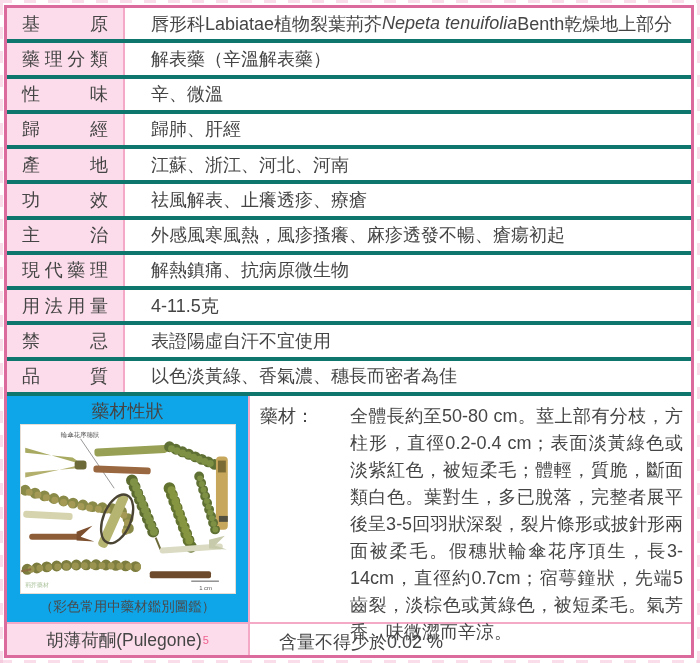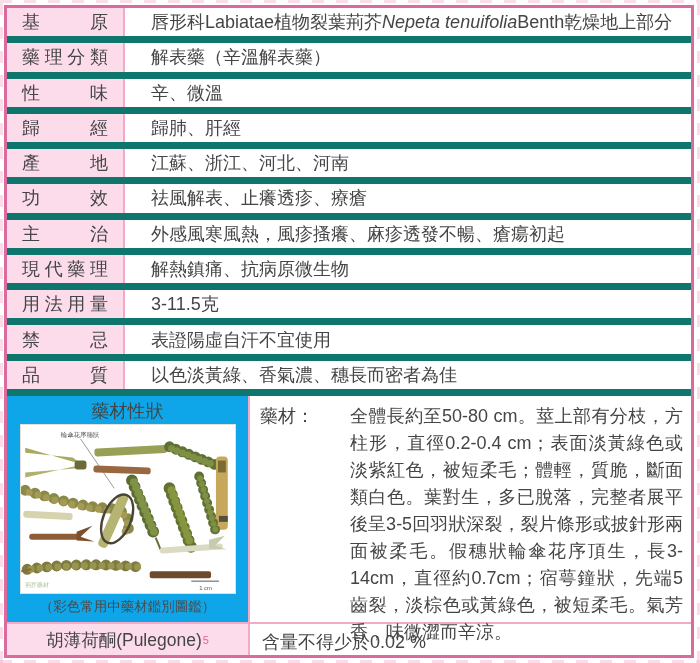--- a/index.html
+++ b/index.html
@@ -14,21 +14,21 @@
   .edge.bottom{left:0;bottom:0;right:0;height:3px;background:repeating-linear-gradient(90deg,#f2b4d0 0 12px,transparent 12px 24px);}
   .edge.left{left:0;top:0;bottom:0;width:3px;background:repeating-linear-gradient(0deg,#f2b4d0 0 12px,transparent 12px 24px);}
   .edge.right{right:0;top:0;bottom:0;width:3px;background:repeating-linear-gradient(0deg,#f2b4d0 0 12px,transparent 12px 24px);}
 
   .tbl{
     position:absolute;left:4px;top:5px;width:690px;height:653px;
     box-sizing:border-box;border:3px solid #db6a9d;background:#fff;
     display:flex;flex-direction:column;
   }
   .rows{height:388px;display:flex;flex-direction:column;}
-  .row{flex:1;display:flex;border-bottom:7px solid #0f766e;min-height:0;}
+  .row{flex:1;display:flex;border-bottom:4px solid #0f766e;min-height:0;}
   .lbl{
     width:118px;box-sizing:border-box;flex:none;
     background:#fcdcea;border-right:2px solid #f4a9c7;
     display:flex;align-items:center;padding:0 15px;
   }
   .lbl-inner{width:100%;font-size:18px;text-align:justify;text-align-last:justify;letter-spacing:0;}
   .val{
     flex:1;display:flex;align-items:center;min-width:0;
     padding:0 10px 0 26px;font-size:18px;white-space:nowrap;
   }
@@ -44,21 +44,21 @@
     width:216px;height:170px;margin-top:2px;background:#ffffff;
     border:1px solid #e6ddd4;box-sizing:border-box;position:relative;
   }
   .photo svg{display:block;width:100%;height:100%;}
   .spec-caption{font-size:13.5px;margin-top:4px;color:#4a4a4a;}
   .spec-right{flex:1;min-width:0;padding:7px 8px 0 10px;box-sizing:border-box;}
   .desc{display:flex;font-size:18px;line-height:27px;}
   .desc-label{flex:none;white-space:nowrap;}
   .desc-text{flex:1;min-width:0;text-align:justify;margin-left:36px;}
 
-  .marker{flex:1;display:flex;min-height:0;}
+  .marker{flex:1;display:flex;min-height:0;gap:17px;}
   .marker-left{
     width:243px;box-sizing:border-box;flex:none;background:#fcdcea;
     border-right:2px solid #f4a9c7;display:flex;align-items:center;justify-content:center;
     font-size:17.5px;
   }
   .marker-left sup{color:#ef5f8e;font-size:11px;line-height:0;margin-left:1px;}
   .marker-val{flex:1;display:flex;align-items:center;padding:18px 12px;font-size:18px;}
 </style>
 </head>
 <body>
@@ -129,21 +129,21 @@
       <div class="lbl">
         <div class="lbl-inner">現代藥理</div>
       </div>
       <div class="val">解熱鎮痛、抗病原微生物</div>
     </div>
 
     <div class="row">
       <div class="lbl">
         <div class="lbl-inner">用法用量</div>
       </div>
-      <div class="val">3-11.5克</div>
+      <div class="val">4-11.5克</div>
     </div>
 
     <div class="row">
       <div class="lbl">
         <div class="lbl-inner">禁忌</div>
       </div>
       <div class="val">表證陽虛自汗不宜使用</div>
     </div>
 
     <div class="row">

